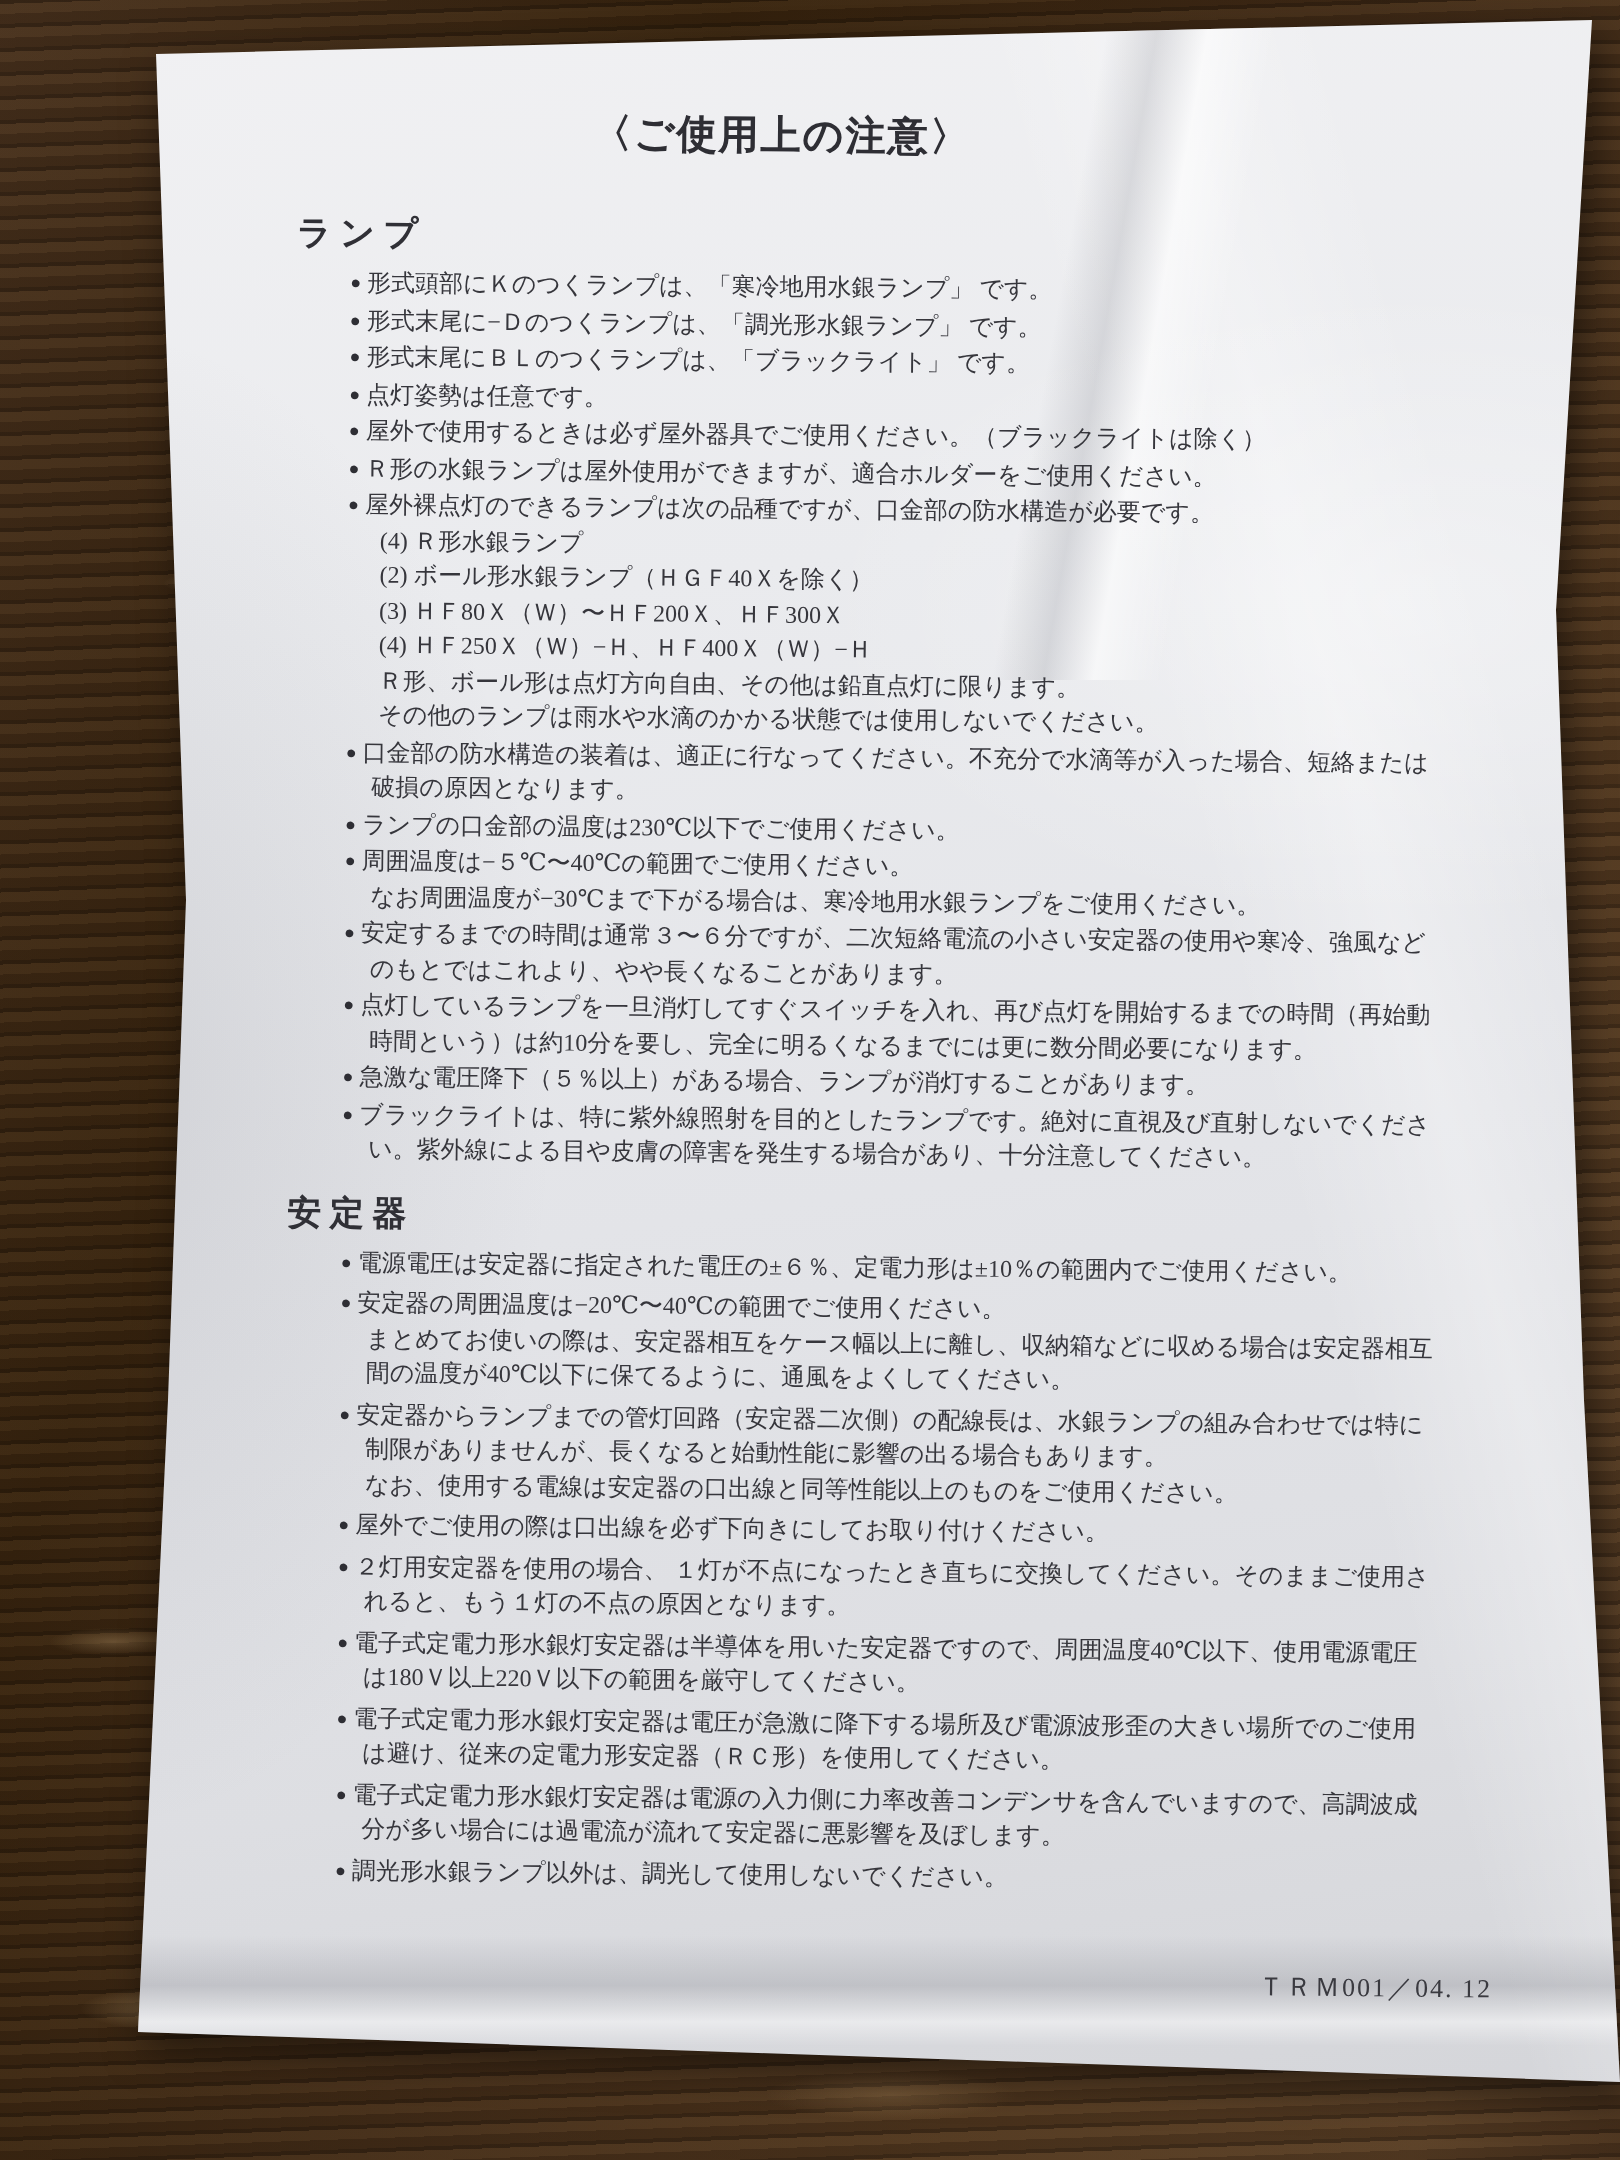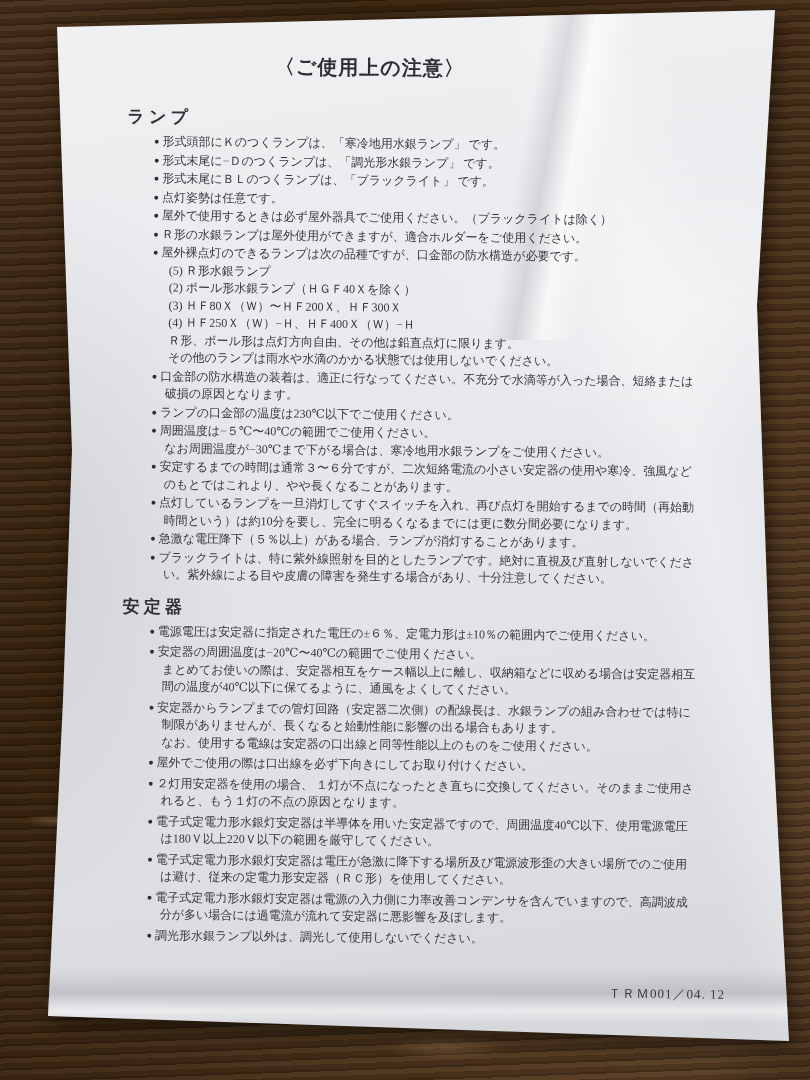--- a/index.html
+++ b/index.html
@@ -21,20 +21,21 @@
         rgba(18,9,3,.38) 0 2px,
         rgba(96,68,42,.14) 2px 7px,
         rgba(34,18,7,.26) 7px 12px),
       linear-gradient(115deg,
         #4a3420 0%, #38250f 28%, #452f1a 52%, #543b22 74%, #5d4329 92%, #4c3520 100%);
   }
   
   .paper-wrap{
     position:absolute;inset:0;
     filter:drop-shadow(4px 8px 10px rgba(0,0,0,.5));
+    margin-left:21px;
   }
   .paper{
     position:absolute;inset:0;
     clip-path:polygon(57px 27px, 775px 10px, 757px 305px, 771px 700px, 789px 1041px,
                       48px 1016px, 63px 700px, 72px 450px);
     background:linear-gradient(172deg,
       #f1f1f3 0%, #eaebee 28%, #e3e4e8 55%, #dddee2 78%, #d3d4d8 100%);
   }
   .paper::before{ 
     content:"";position:absolute;inset:0;pointer-events:none;
@@ -89,21 +90,21 @@
       <div id="sections">
           <section class="sec-0">
             <h2 class="sec-heading">ラ ン プ</h2>
             <div class="line bullet"><span class="dot">●</span><span>形式頭部にＫのつくランプは、「寒冷地用水銀ランプ」 です。</span></div>
             <div class="line bullet"><span class="dot">●</span><span>形式末尾に−Ｄのつくランプは、「調光形水銀ランプ」 です。</span></div>
             <div class="line bullet"><span class="dot">●</span><span>形式末尾にＢＬのつくランプは、「ブラックライト」 です。</span></div>
             <div class="line bullet"><span class="dot">●</span><span>点灯姿勢は任意です。</span></div>
             <div class="line bullet"><span class="dot">●</span><span>屋外で使用するときは必ず屋外器具でご使用ください。（ブラックライトは除く）</span></div>
             <div class="line bullet"><span class="dot">●</span><span>Ｒ形の水銀ランプは屋外使用ができますが、適合ホルダーをご使用ください。</span></div>
             <div class="line bullet"><span class="dot">●</span><span>屋外裸点灯のできるランプは次の品種ですが、口金部の防水構造が必要です。</span></div>
-            <div class="line sub"><span>(5) Ｒ形水銀ランプ</span></div>
+            <div class="line sub"><span>(4) Ｒ形水銀ランプ</span></div>
             <div class="line sub"><span>(2) ボール形水銀ランプ（ＨＧＦ40Ｘを除く）</span></div>
             <div class="line sub"><span>(3) ＨＦ80Ｘ（Ｗ）〜ＨＦ200Ｘ、ＨＦ300Ｘ</span></div>
             <div class="line sub"><span>(4) ＨＦ250Ｘ（Ｗ）−Ｈ、ＨＦ400Ｘ（Ｗ）−Ｈ</span></div>
             <div class="line sub"><span>Ｒ形、ボール形は点灯方向自由、その他は鉛直点灯に限ります。</span></div>
             <div class="line sub"><span>その他のランプは雨水や水滴のかかる状態では使用しないでください。</span></div>
             <div class="line bullet"><span class="dot">●</span><span>口金部の防水構造の装着は、適正に行なってください。不充分で水滴等が入った場合、短絡または</span></div>
             <div class="line cont"><span>破損の原因となります。</span></div>
             <div class="line bullet"><span class="dot">●</span><span>ランプの口金部の温度は230℃以下でご使用ください。</span></div>
             <div class="line bullet"><span class="dot">●</span><span>周囲温度は−５℃〜40℃の範囲でご使用ください。</span></div>
             <div class="line cont"><span>なお周囲温度が−30℃まで下がる場合は、寒冷地用水銀ランプをご使用ください。</span></div>

